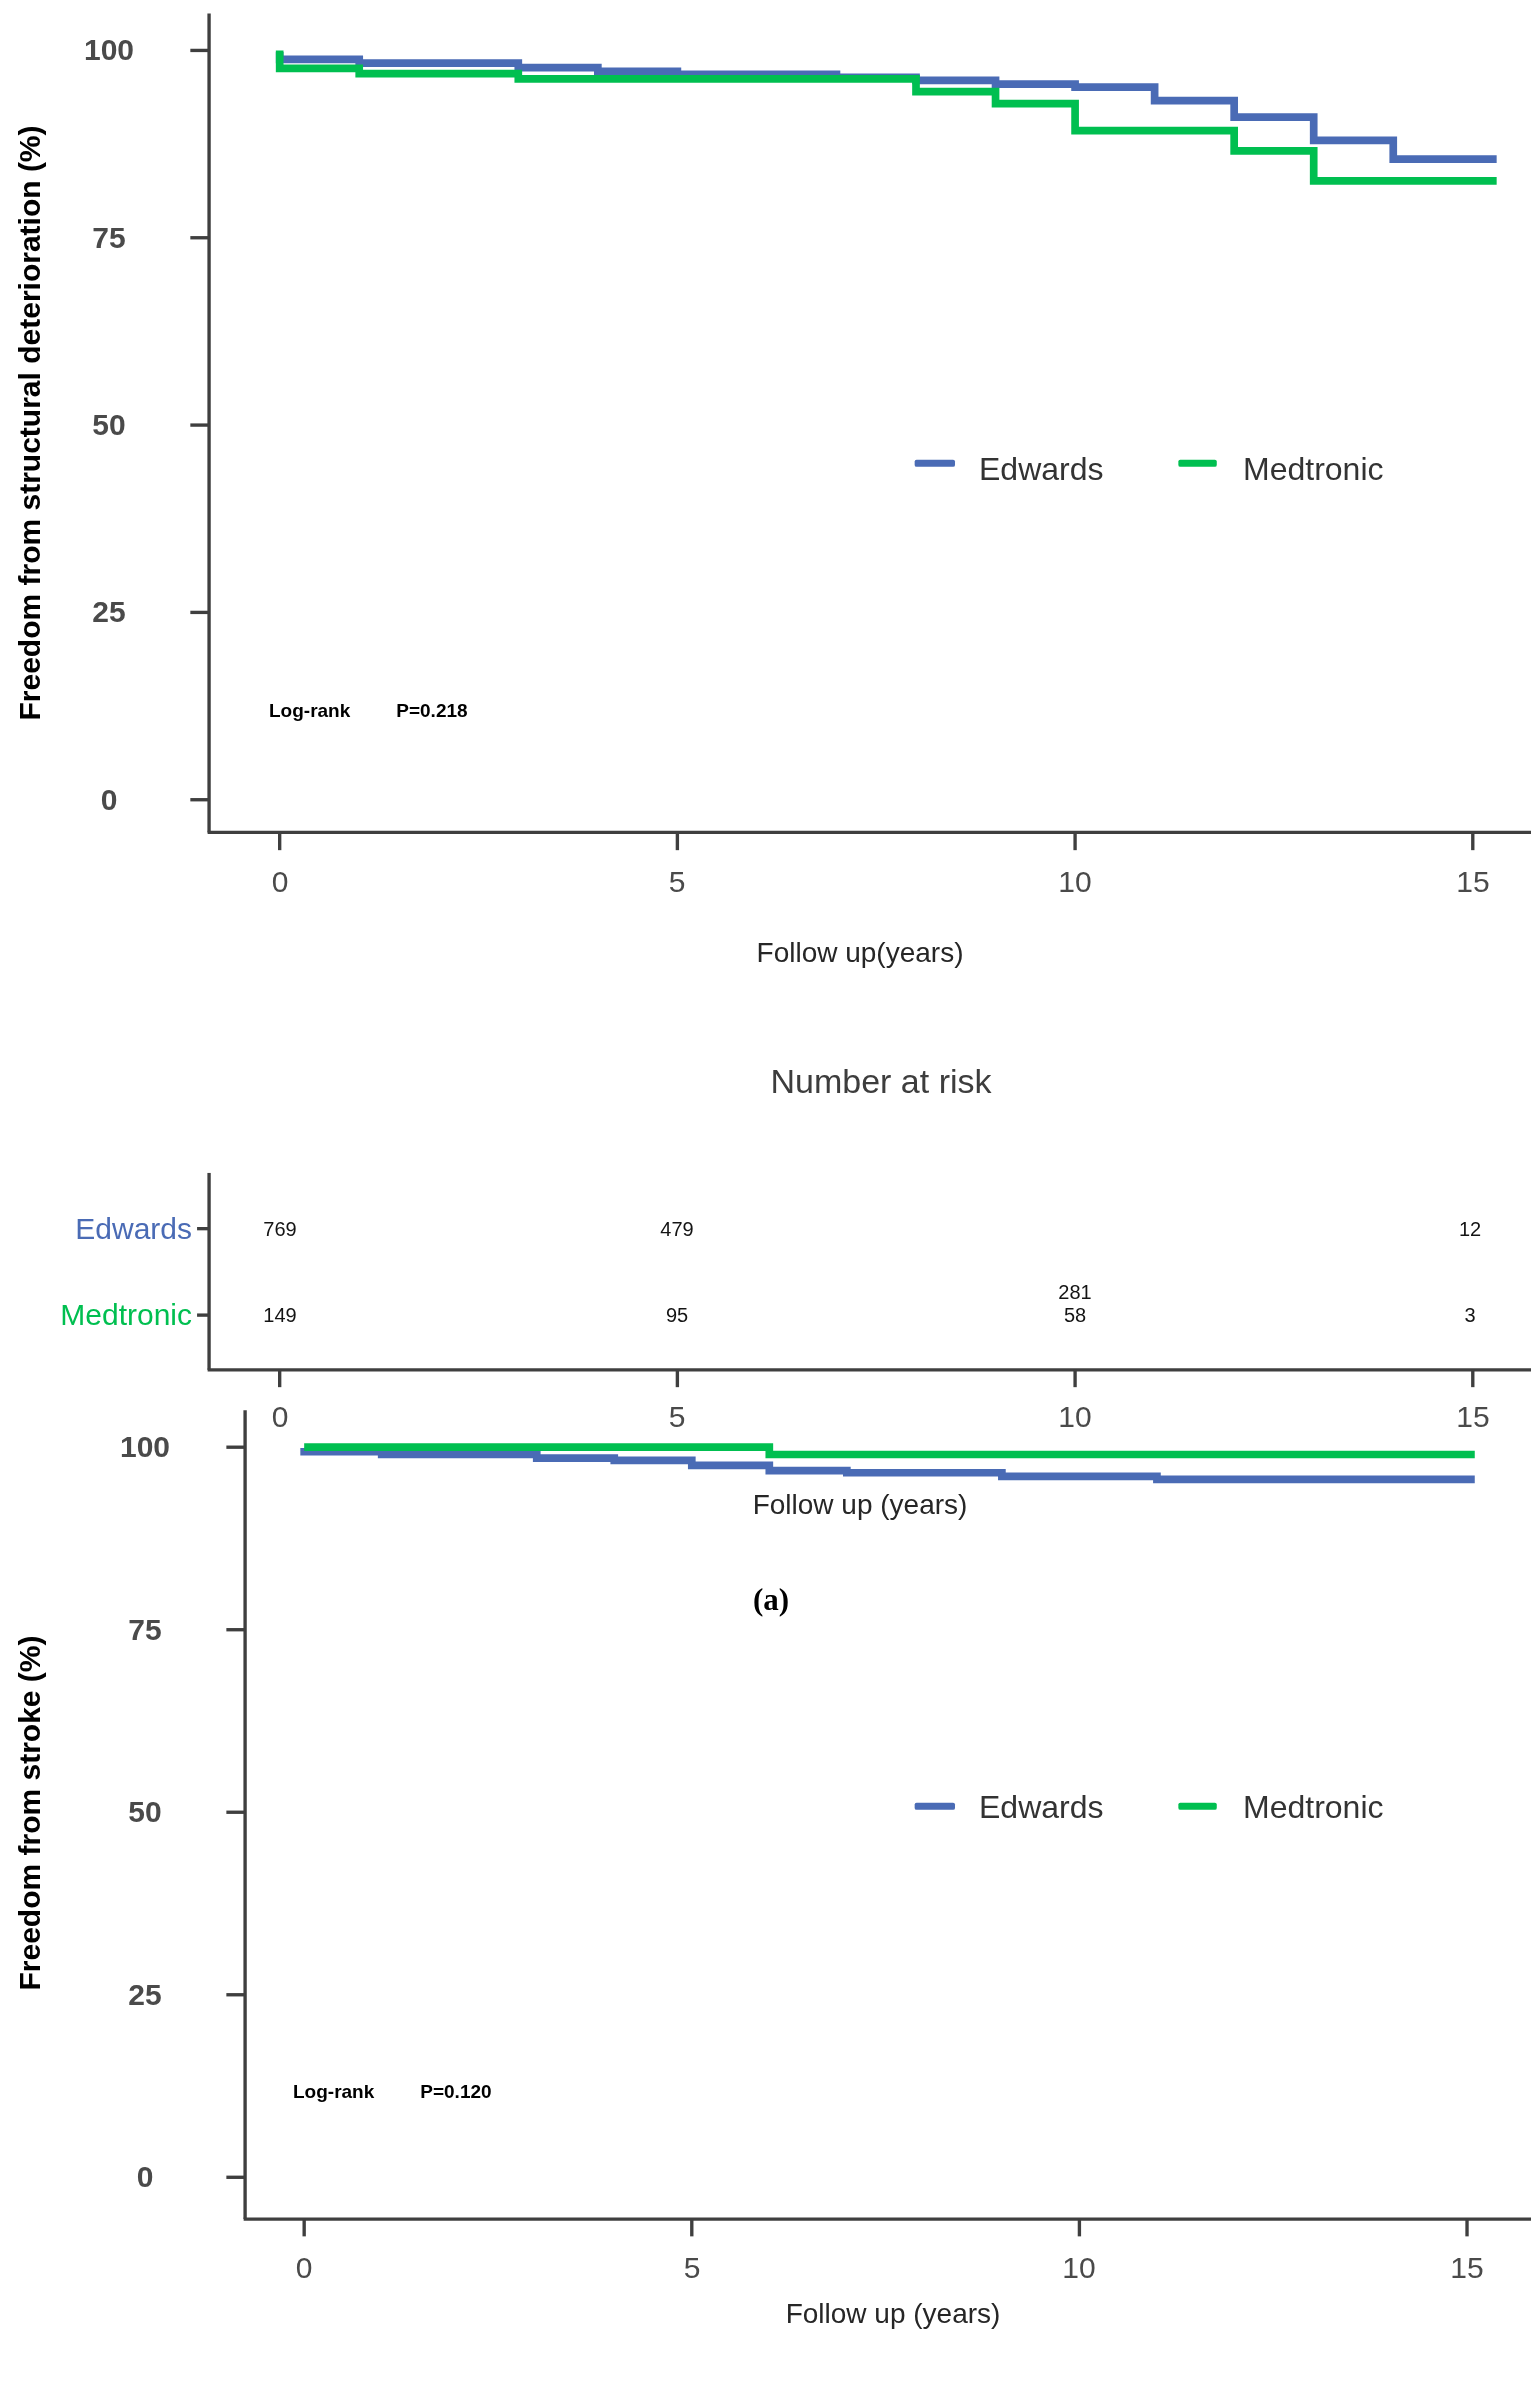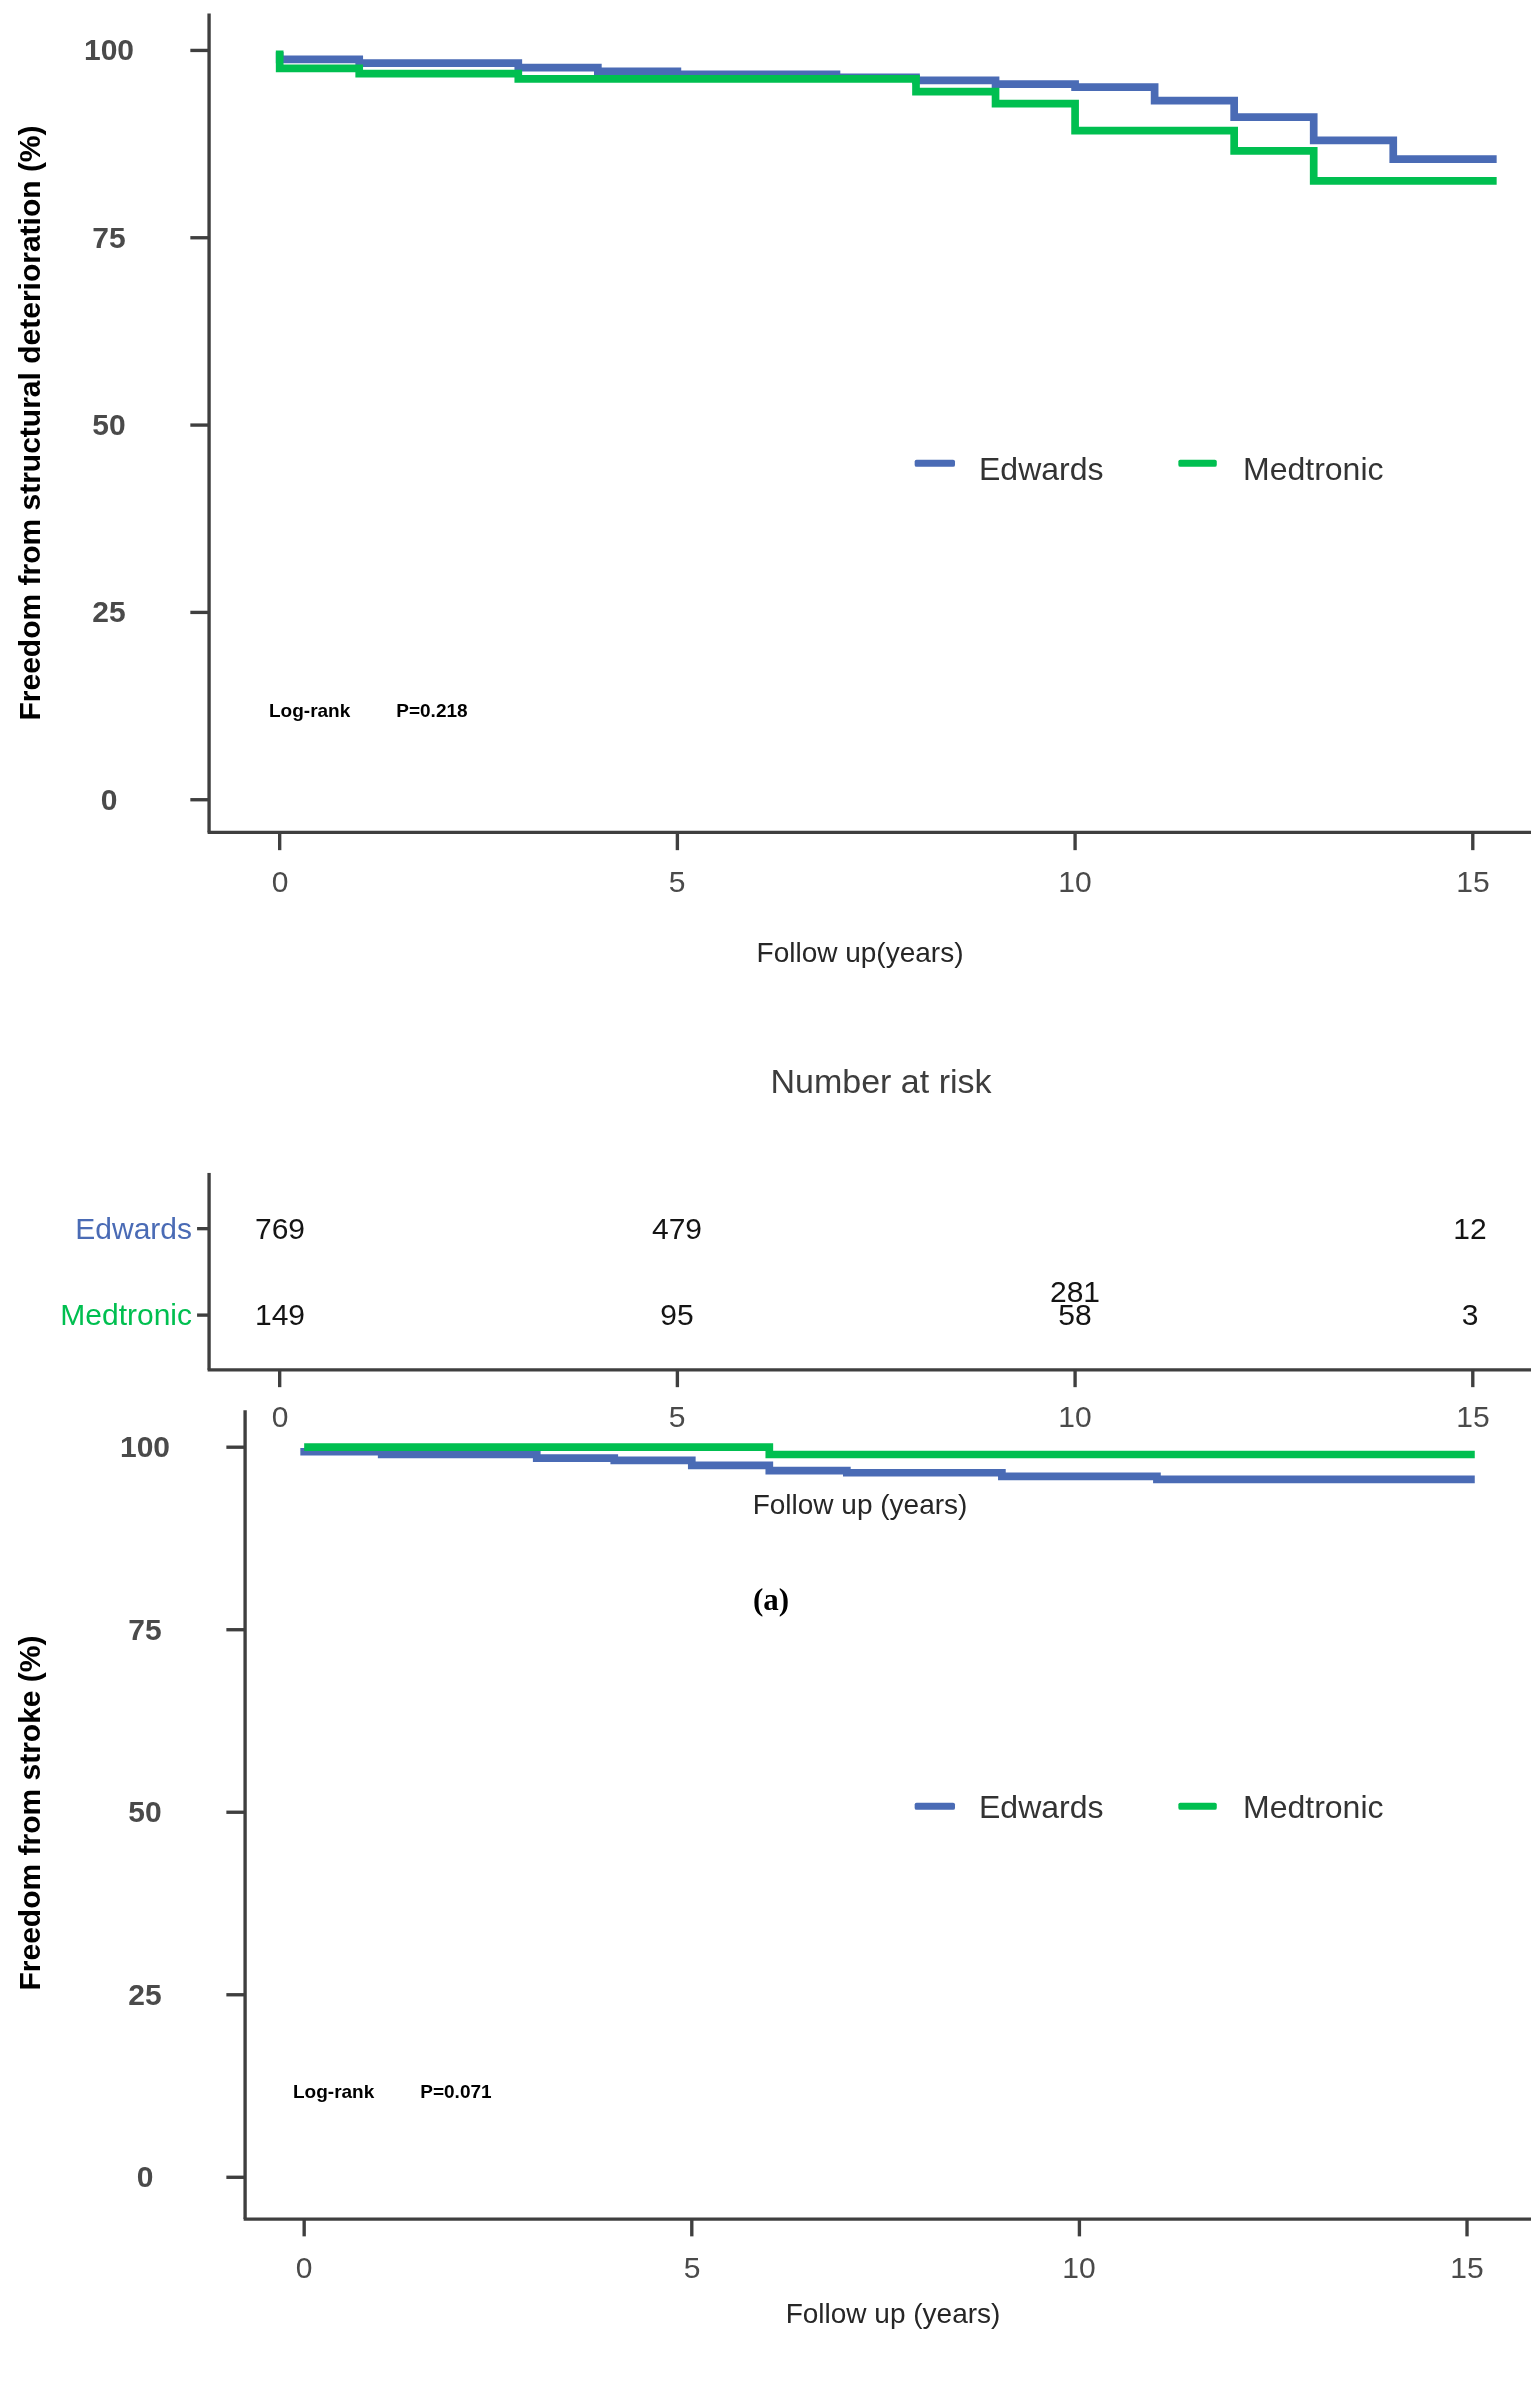--- a/index.html
+++ b/index.html
@@ -16,21 +16,21 @@
   .cy{transform:translateY(-50%);}
   .cxy{transform:translate(-50%,-50%);}
   .ytitle{transform:translate(-50%,-50%) rotate(-90deg);white-space:nowrap;
           font-weight:bold;font-size:30px;color:#000000;}
   .xtitle{font-size:28px;color:#262626;white-space:nowrap;}
   .legend-label{font-size:32px;color:#333333;white-space:nowrap;}
   .logrank{font-weight:bold;font-size:19px;color:#000000;white-space:nowrap;}
   .logrank .pval{margin-left:46px;}
   .risk-title{font-size:34px;color:#3d3d3d;white-space:nowrap;}
   .row-label{font-size:30px;white-space:nowrap;width:192px;text-align:right;}
-  .risk-val{font-size:30px;color:#141414;white-space:nowrap;}
+  .risk-val{font-size:20px;color:#141414;white-space:nowrap;}
   .caption{font-family:"Liberation Serif",serif;font-weight:bold;
            font-size:31px;color:#000000;white-space:nowrap;}
 </style>
 </head>
 <body>
 
 <div id="page">
 
   <svg id="overlay" viewBox="0 0 3189 5767">
 
@@ -146,17 +146,17 @@
   <div class="abs tick cx" style="left:692px;top:2251px">5</div>
   <div class="abs tick cx" style="left:1079px;top:2251px">10</div>
   <div class="abs tick cx" style="left:1467px;top:2251px">15</div>
 
   <div class="abs xtitle cx" style="left:893px;top:2298px">Follow up (years)</div>
 
   <div class="abs legend-label cy" style="left:979px;top:1807px">Edwards</div>
   <div class="abs legend-label cy" style="left:1243px;top:1807px">Medtronic</div>
 
   <div class="abs logrank cy" style="left:293px;top:2092px">
-    <span>Log-rank</span><span class="pval">P=0.071</span>
+    <span>Log-rank</span><span class="pval">P=0.120</span>
   </div>
 
 </div>
 
 
 </body></html>

